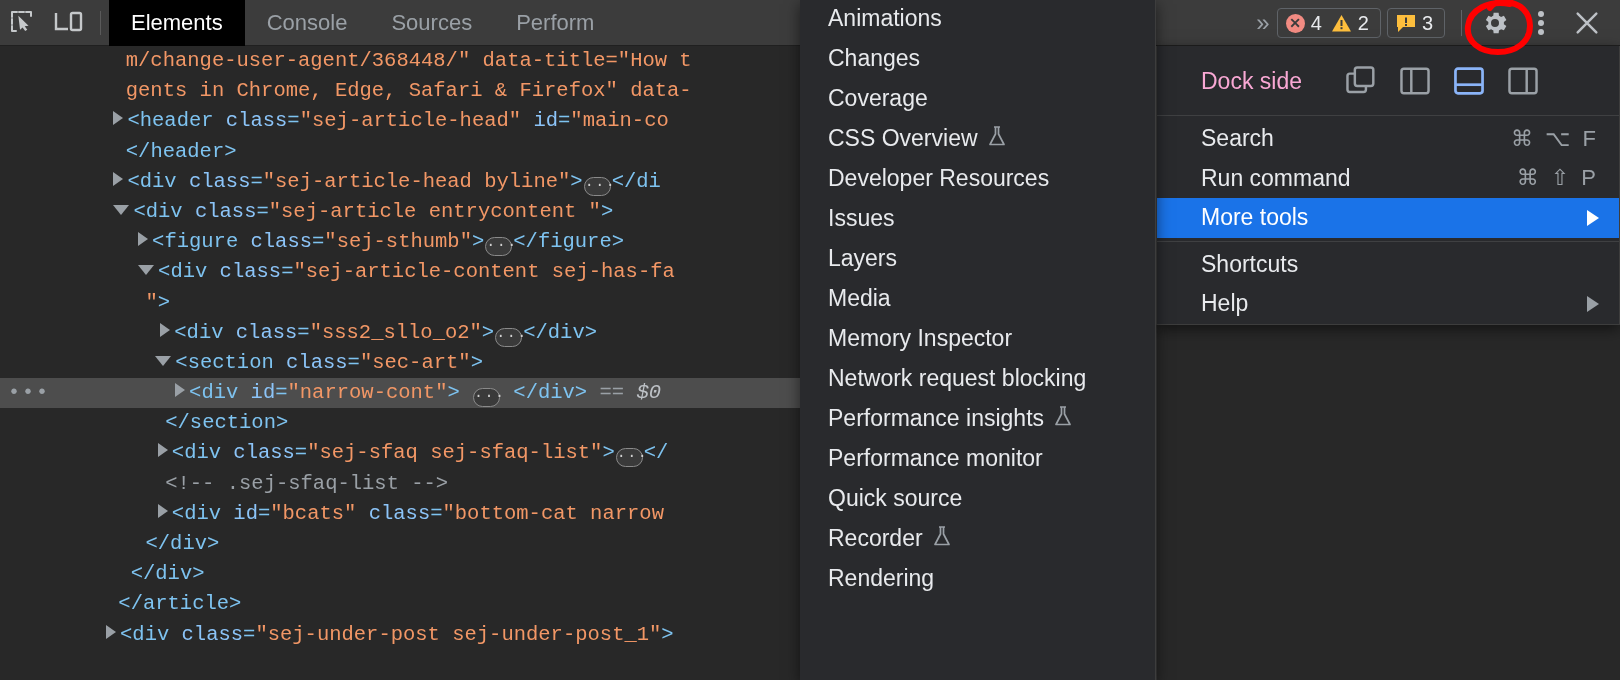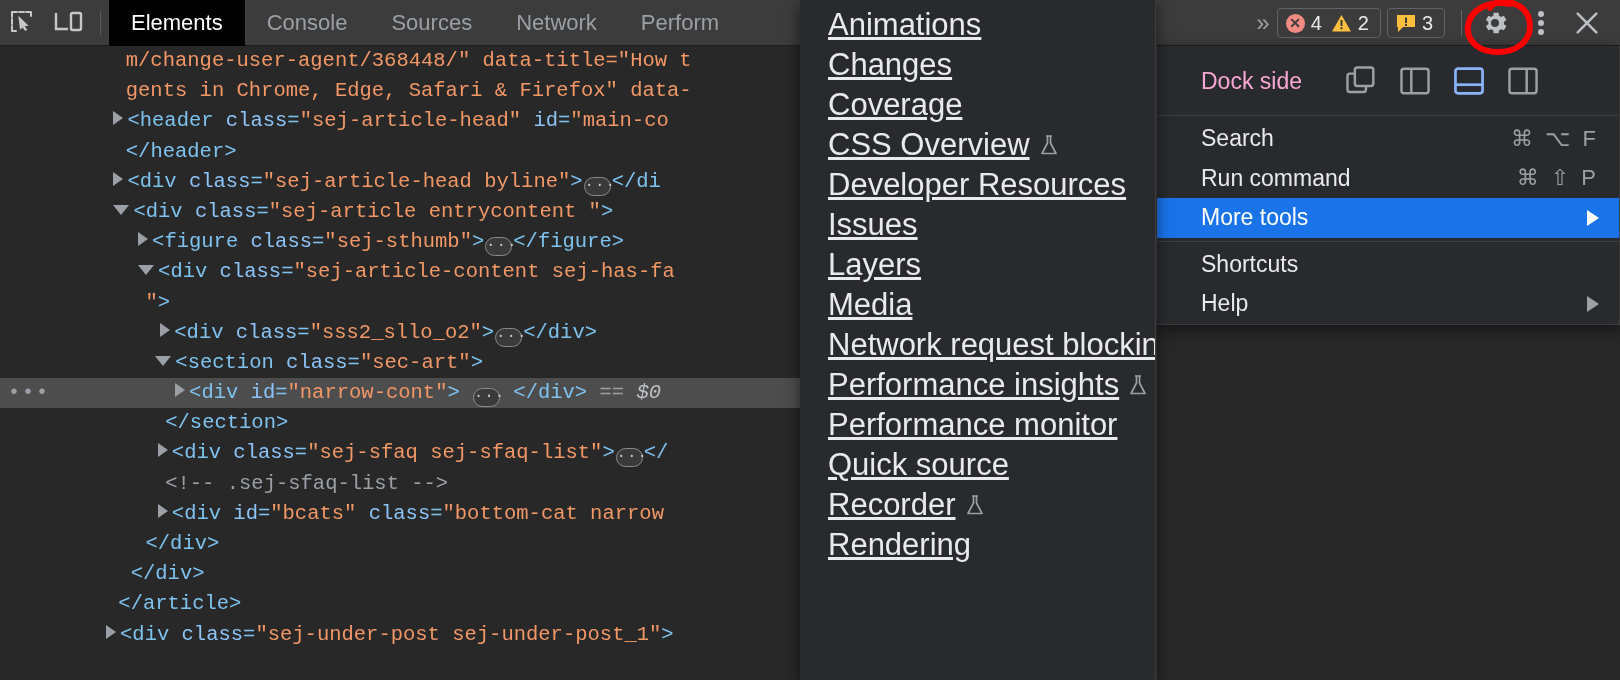--- a/index.html
+++ b/index.html
@@ -147,22 +147,22 @@
 
   
   .submenu{
     position:absolute; left:800px; top:0; width:356px; height:680px;
     background:#292a2d;
     border-right:1px solid #3d3d3d;
     box-shadow:0 4px 14px rgba(0,0,0,.55);
     padding-top:5px; overflow:hidden;
   }
   .sub-item{
-    display:flex; align-items:center; height:40px;
-    padding:0 18px 0 28px; font-size:31px; color:#e8eaed; white-space:nowrap;text-decoration:underline;
+    display:flex; align-items:flex-start; height:40px;
+    padding:0 18px 0 28px; font-size:23px; color:#e8eaed; white-space:nowrap;
   }
   .sub-item.highlight{ background:#1a73e8; color:#ffffff; }
   .flask{ margin-left:9px; display:inline-flex; align-items:center; }
 
   
   .annot{ position:absolute; left:1440px; top:-4px; width:120px; height:66px; pointer-events:none; }
 </style>
 </head>
 <body>
 
@@ -188,23 +188,20 @@
 
     <div class="tabs">
       <div class="tab active">
           <span>Elements</span>
         </div>
       <div class="tab">
           <span>Console</span>
         </div>
       <div class="tab">
           <span>Sources</span>
-        </div>
-      <div class="tab">
-          <span>Network</span>
         </div>
       <div class="tab">
           <span>Perform</span>
         </div>
     </div>
 
     <div class="tb-right">
       <div class="chev">»</div>
 
       <div class="counter-group">
@@ -344,20 +341,23 @@
       <div class="sub-item">
         <span>Issues</span>
       </div>
       <div class="sub-item">
         <span>Layers</span>
       </div>
       <div class="sub-item">
         <span>Media</span>
       </div>
       <div class="sub-item">
+        <span>Memory Inspector</span>
+      </div>
+      <div class="sub-item">
         <span>Network request blocking</span>
       </div>
       <div class="sub-item">
         <span>Performance insights</span>
         <span class="flask">
           <svg width="20" height="22" viewBox="0 0 20 22">
             <path d="M7 2h6M8.5 2v7L3 19.5h14L11.5 9V2" stroke="#9aa0a6" stroke-width="1.7" fill="none" stroke-linejoin="round"></path>
           </svg>
         </span>
       </div>

